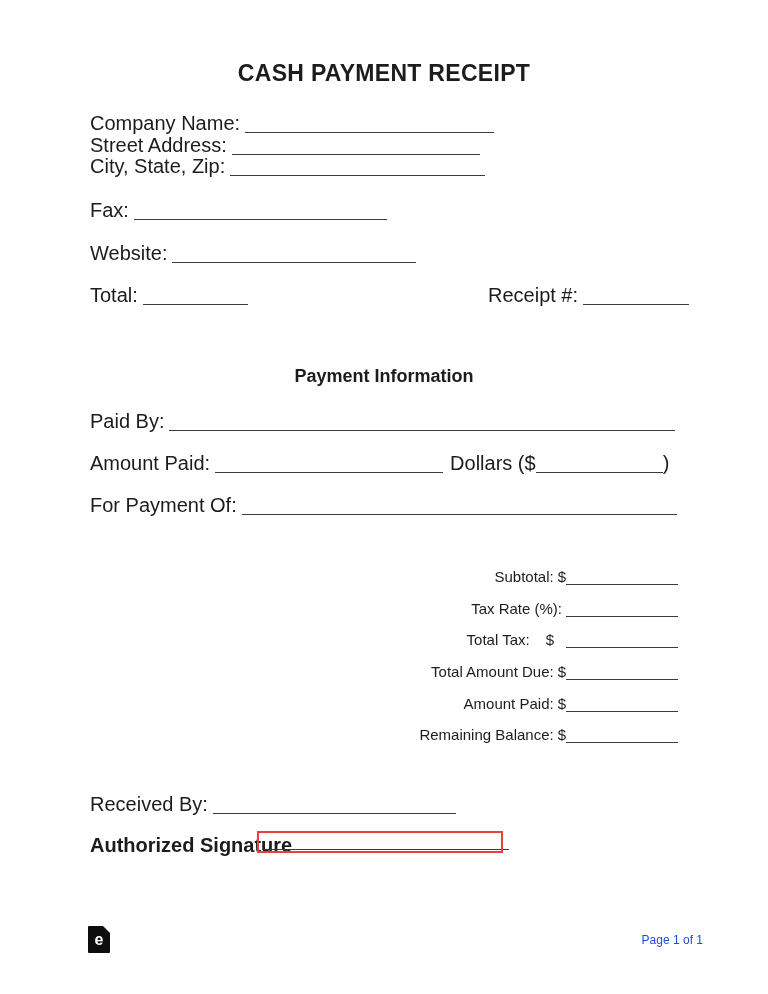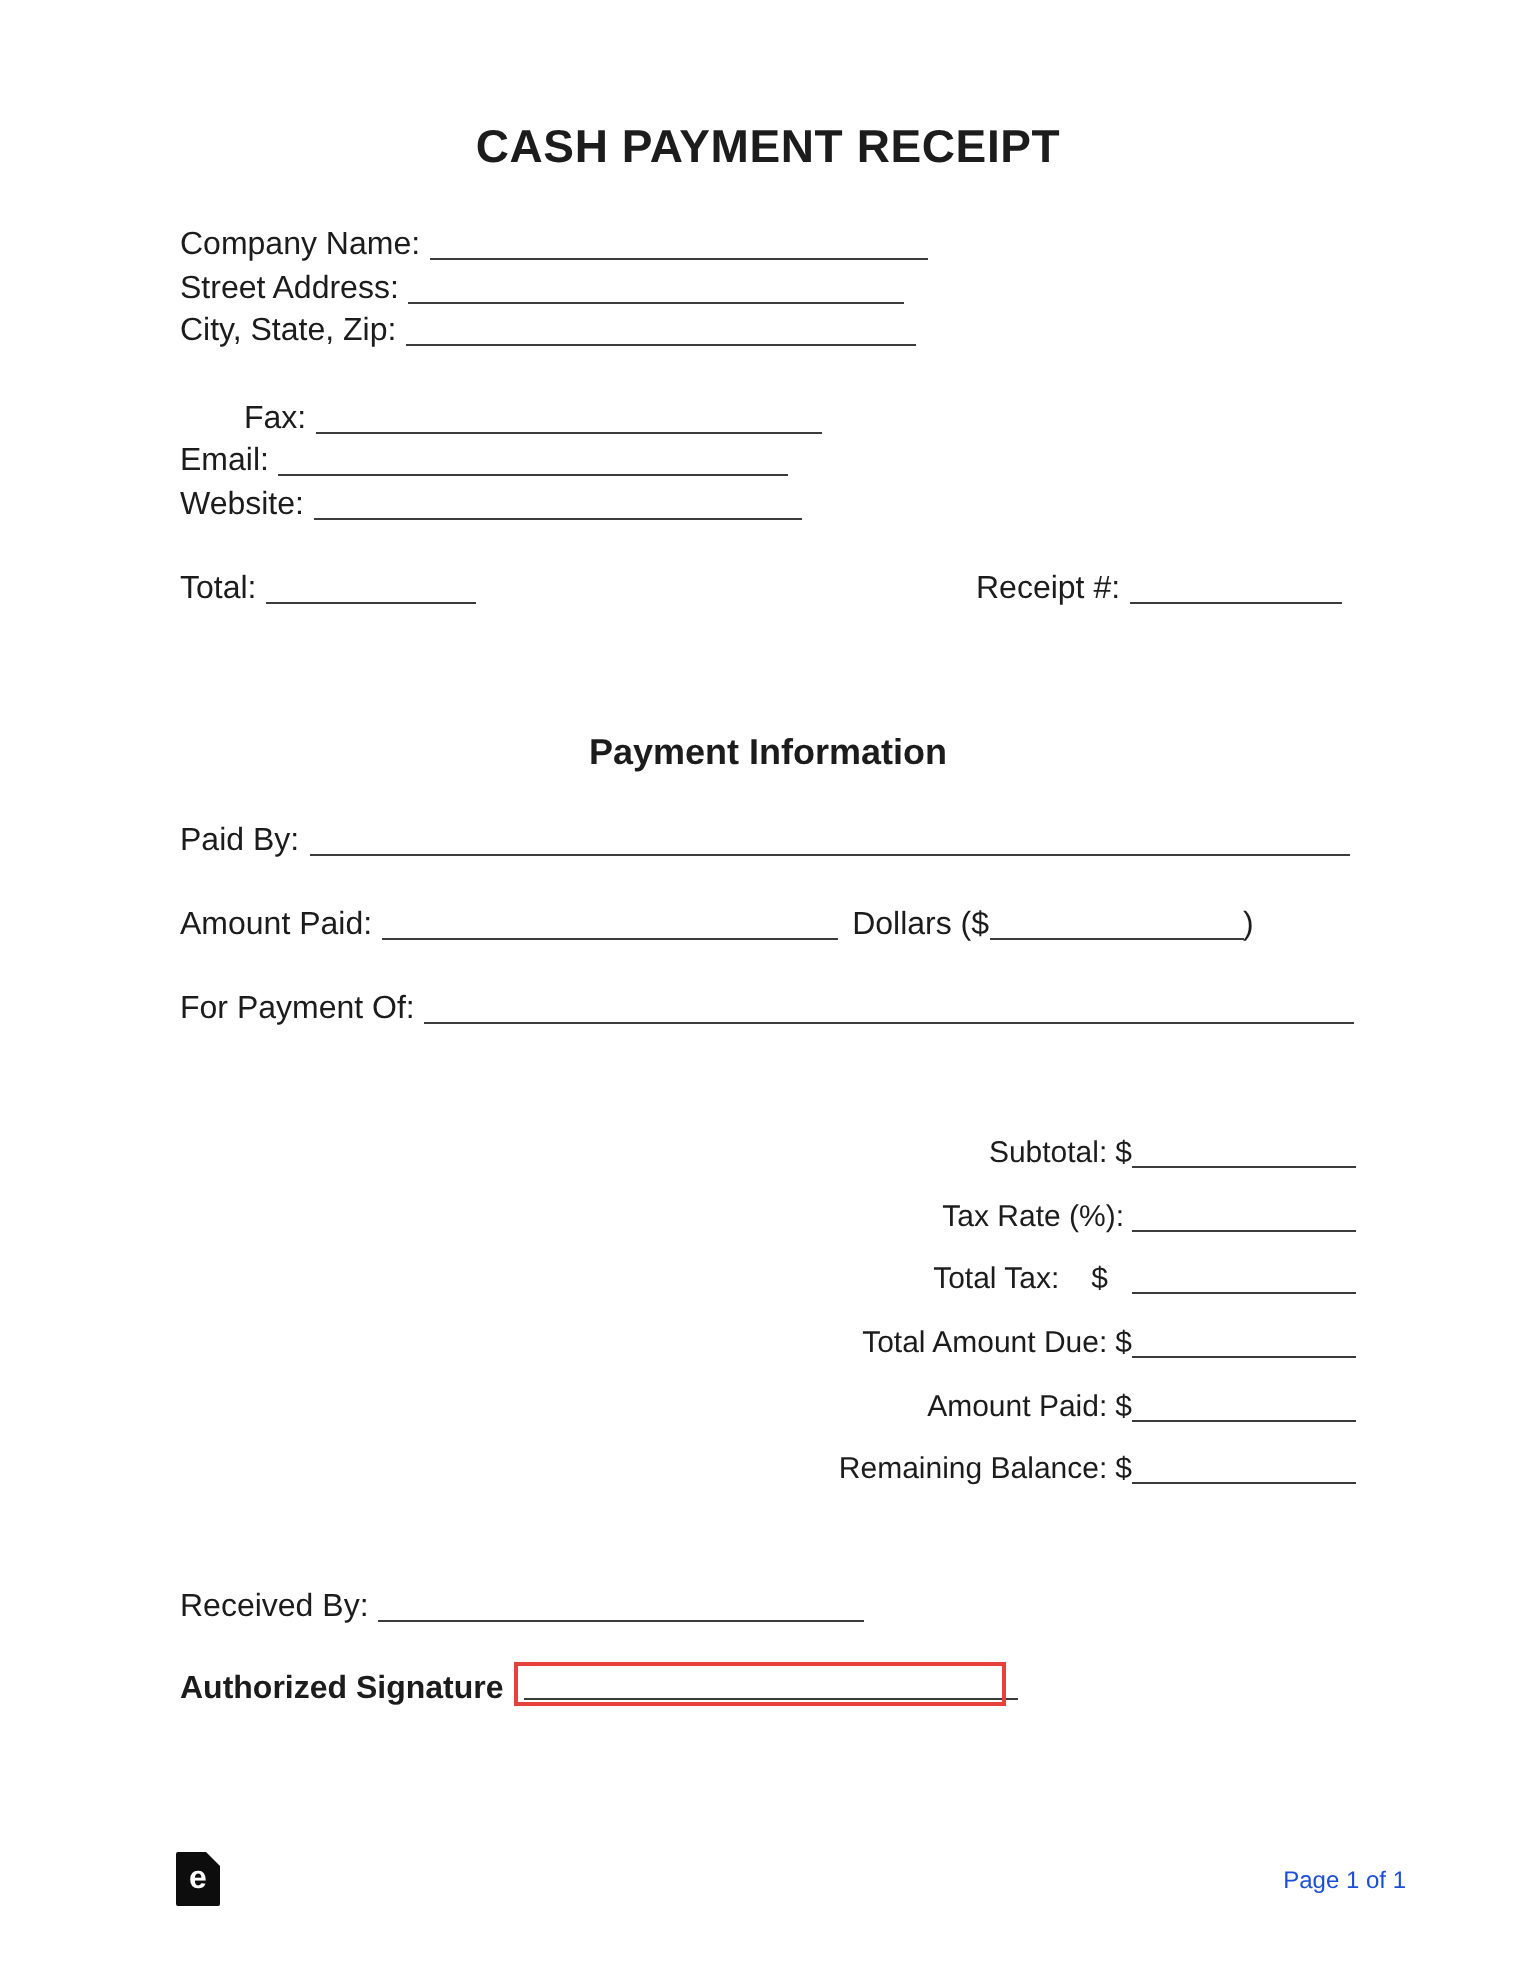--- a/index.html
+++ b/index.html
@@ -10,21 +10,21 @@
   .title {
     position:absolute; top:60px; left:0; width:100%; text-align:center;
     font-size:23px; font-weight:bold; letter-spacing:0.3px;
   }
   .section-heading {
     position:absolute; top:366px; left:0; width:100%; text-align:center;
     font-size:18px; font-weight:bold;
   }
   .row {
     position:absolute; display:flex; align-items:baseline;
-    font-size:16px; line-height:18px; white-space:nowrap;
+    font-size:20px; line-height:18px; white-space:nowrap;
   }
   .lbl { margin-right:5px; }
   .lbl-tight { margin-right:0; }
   .bold { font-weight:bold; }
   .line {
     display:inline-block; height:0; border-bottom:1.5px solid #3c3c3c;
     position:relative; top:3px;
   }
   .grow { flex:1 1 auto; }
   .trow {
@@ -68,27 +68,23 @@
     <span class="line" style="width:249px;"></span>
   </div>
   <div class="row" style="top:136px; left:90px;">
     <span class="lbl">Street Address:</span>
     <span class="line" style="width:248px;"></span>
   </div>
   <div class="row" style="top:157px; left:90px;">
     <span class="lbl">City, State, Zip:</span>
     <span class="line" style="width:255px;"></span>
   </div>
-  <div class="row" style="top:201px; left:90px;margin-left:32px;">
+  <div class="row" style="top:201px; left:90px;">
     <span class="lbl">Fax:</span>
     <span class="line" style="width:253px;"></span>
-  </div>
-  <div class="row" style="top:222px; left:90px;">
-    <span class="lbl">Email:</span>
-    <span class="line" style="width:255px;"></span>
   </div>
   <div class="row" style="top:244px; left:90px;">
     <span class="lbl">Website:</span>
     <span class="line" style="width:244px;"></span>
   </div>
 
   <div class="row" style="top:286px; left:90px;">
     <span class="lbl">Total:</span>
     <span class="line" style="width:105px;"></span>
   </div>

